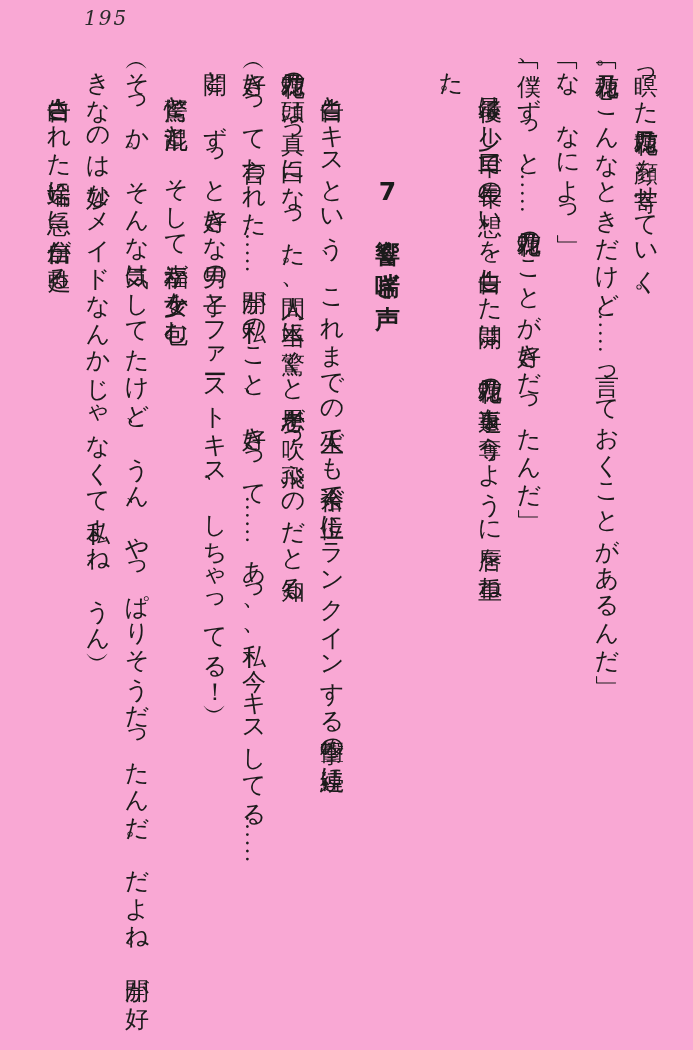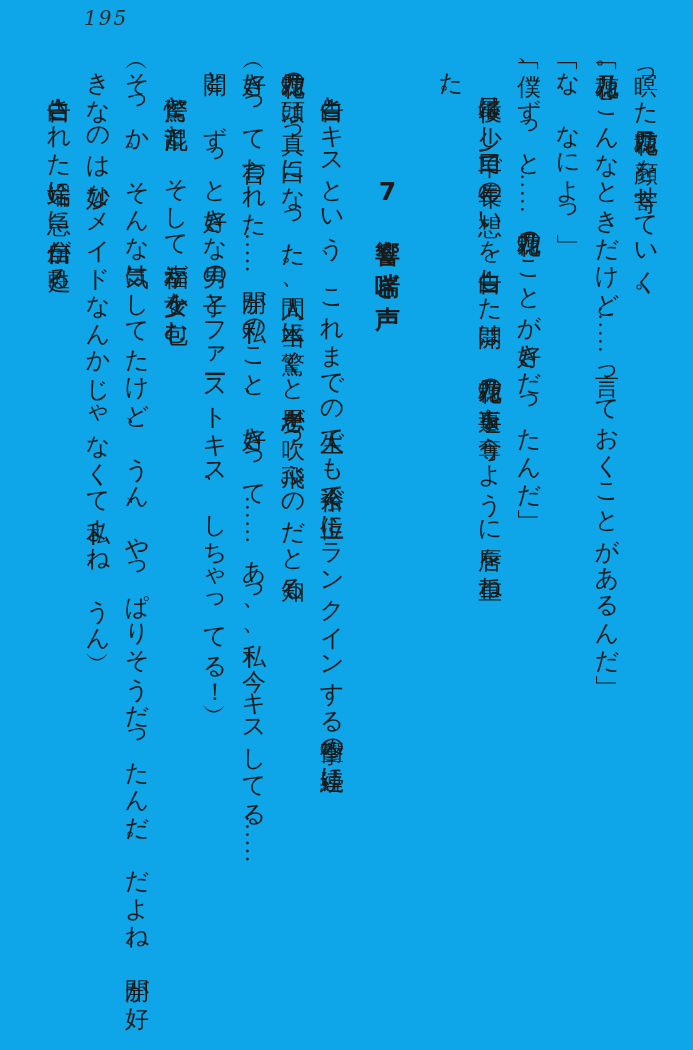--- a/index.html
+++ b/index.html
@@ -4,21 +4,21 @@
 <style>
   html, body {
     margin: 0;
     padding: 0;
     background: #ffffff;
   }
   .page {
     position: relative;
     width: 693px;
     height: 1050px;
-    background: #0ea5e9;
+    background: #f9a8d4;
     overflow: hidden;
     color: #1b1b1b;
     font-family: "Liberation Serif", serif;
   }
   .page-number {
     position: absolute;
     top: 6px;
     left: 84px;
     font-size: 20px;
     font-style: italic;

